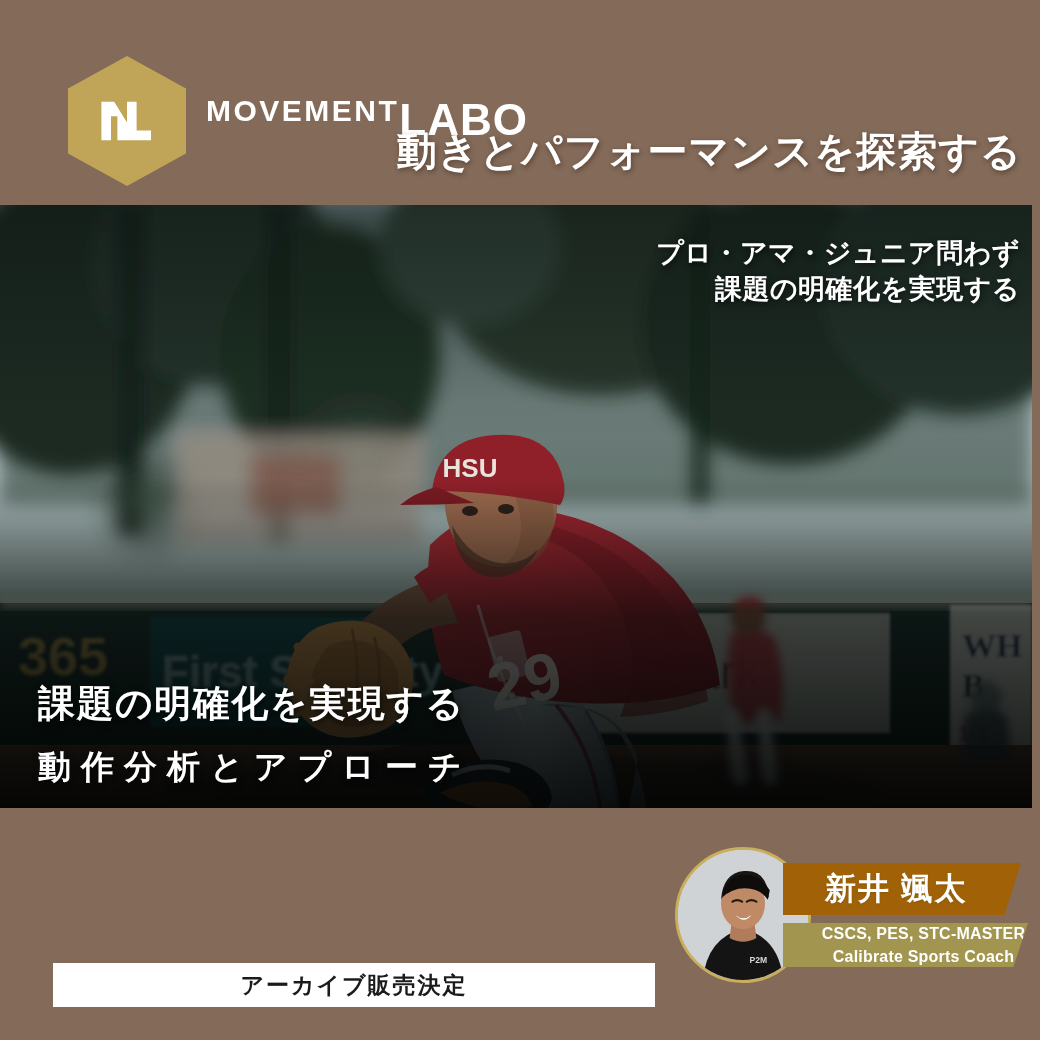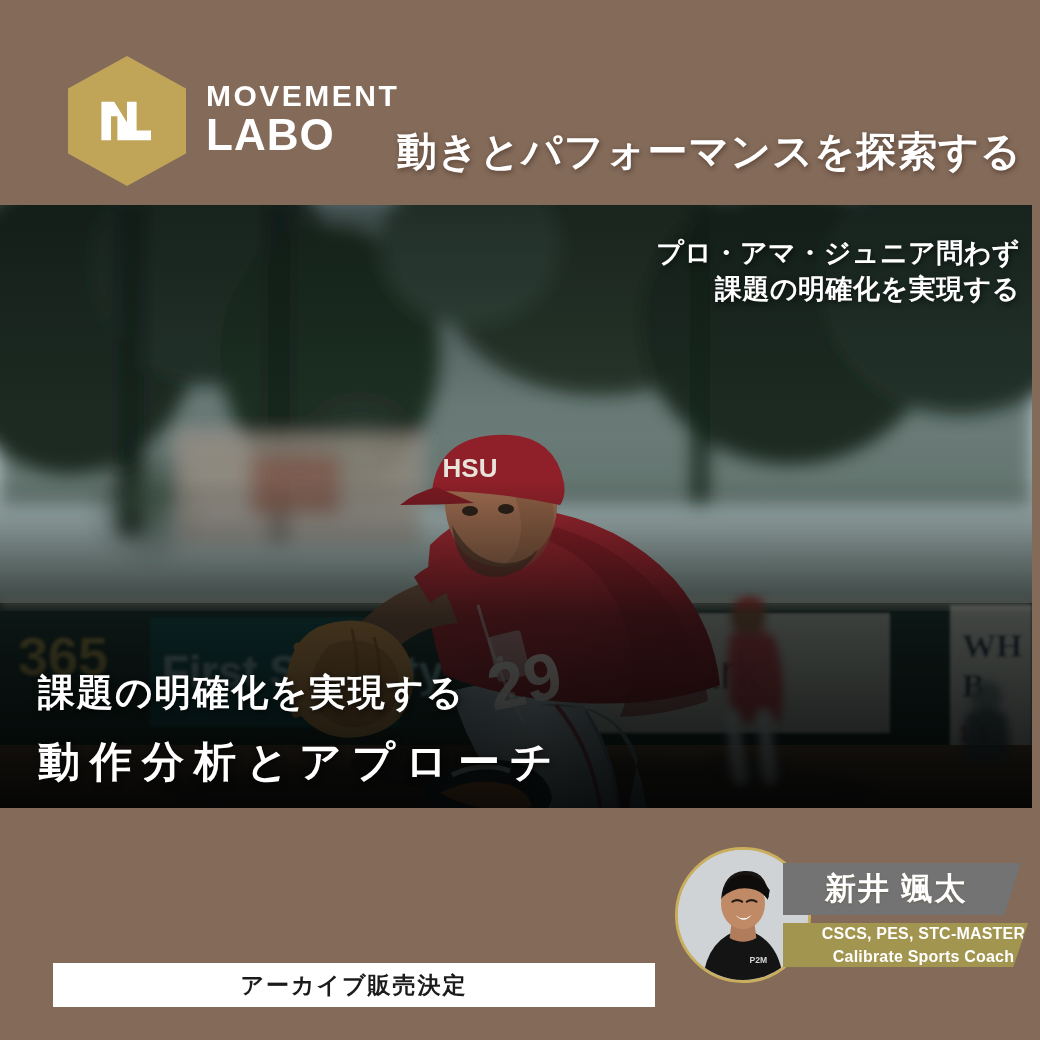--- a/index.html
+++ b/index.html
@@ -15,21 +15,21 @@
 
   
   .logo-wrap { position:absolute; left:68px; top:56px; display:flex; align-items:center; gap:20px; }
   .hex {
     position:relative; width:118px; height:130px;
     background:#c0a558;
     clip-path:polygon(50% 0%,100% 25%,100% 75%,50% 100%,0% 75%,0% 25%);
     display:flex; align-items:center; justify-content:center;
   }
   .hex svg { display:block; }
-  .logo-text { display:flex; flex-direction:column; line-height:1; padding-bottom:4px; }
+  .logo-text { display:flex; flex-direction:row; line-height:1; padding-bottom:4px; }
   .logo-movement {
     color:#fff; font-size:30px; font-weight:700; letter-spacing:2.5px;
   }
   .logo-labo {
     color:#fff; font-size:44px; font-weight:800; letter-spacing:1px; margin-top:2px;
   }
 
   .ribbon {
     position:absolute; left:625px; top:50px; width:385px; height:55px;
     background:linear-gradient(95deg,#c2a03a 0%,#cfa442 28%,#ef9a5b 75%,#f7924c 100%);
@@ -79,37 +79,37 @@
     text-shadow:1px 2px 6px rgba(0,0,0,.75);
     margin-bottom:16px;
   }
   .title-en {
     color:#e3daa8; font-size:80px; font-weight:800; font-style:italic;
     letter-spacing:-1px; line-height:1.08;
     text-shadow:2px 3px 10px rgba(0,0,0,.55);
     white-space:nowrap;
   }
   .title-jp-bottom {
-    color:#fff; font-size:42px; font-weight:800; letter-spacing:10px;
+    color:#fff; font-size:33px; font-weight:800; letter-spacing:10px;
     text-shadow:1px 2px 6px rgba(0,0,0,.75);
     margin-top:6px;
   }
 
   
   .presenter { position:absolute; right:10px; top:845px; width:355px; height:150px; }
   .portrait {
     position:absolute; left:0; top:2px; width:136px; height:136px;
     border-radius:50%; border:3px solid #c9ae5e; overflow:hidden;
     background:#cfd3d6;
   }
   .portrait svg { display:block; width:100%; height:100%; }
 
   .name-banner {
     position:absolute; left:108px; top:18px; width:238px; height:52px;
-    background:#737373;
+    background:#a16207;
     clip-path:polygon(0% 0%,100% 0%,93% 100%,0% 100%);
     display:flex; align-items:center;
   }
   .name-text {
     color:#fff; font-size:31px; font-weight:800; letter-spacing:2px;
     margin-left:42px; text-shadow:0 1px 2px rgba(90,70,20,.35);
   }
   .cred-banner {
     position:absolute; left:108px; top:78px; width:245px; height:44px;
     background:#a2954f;

